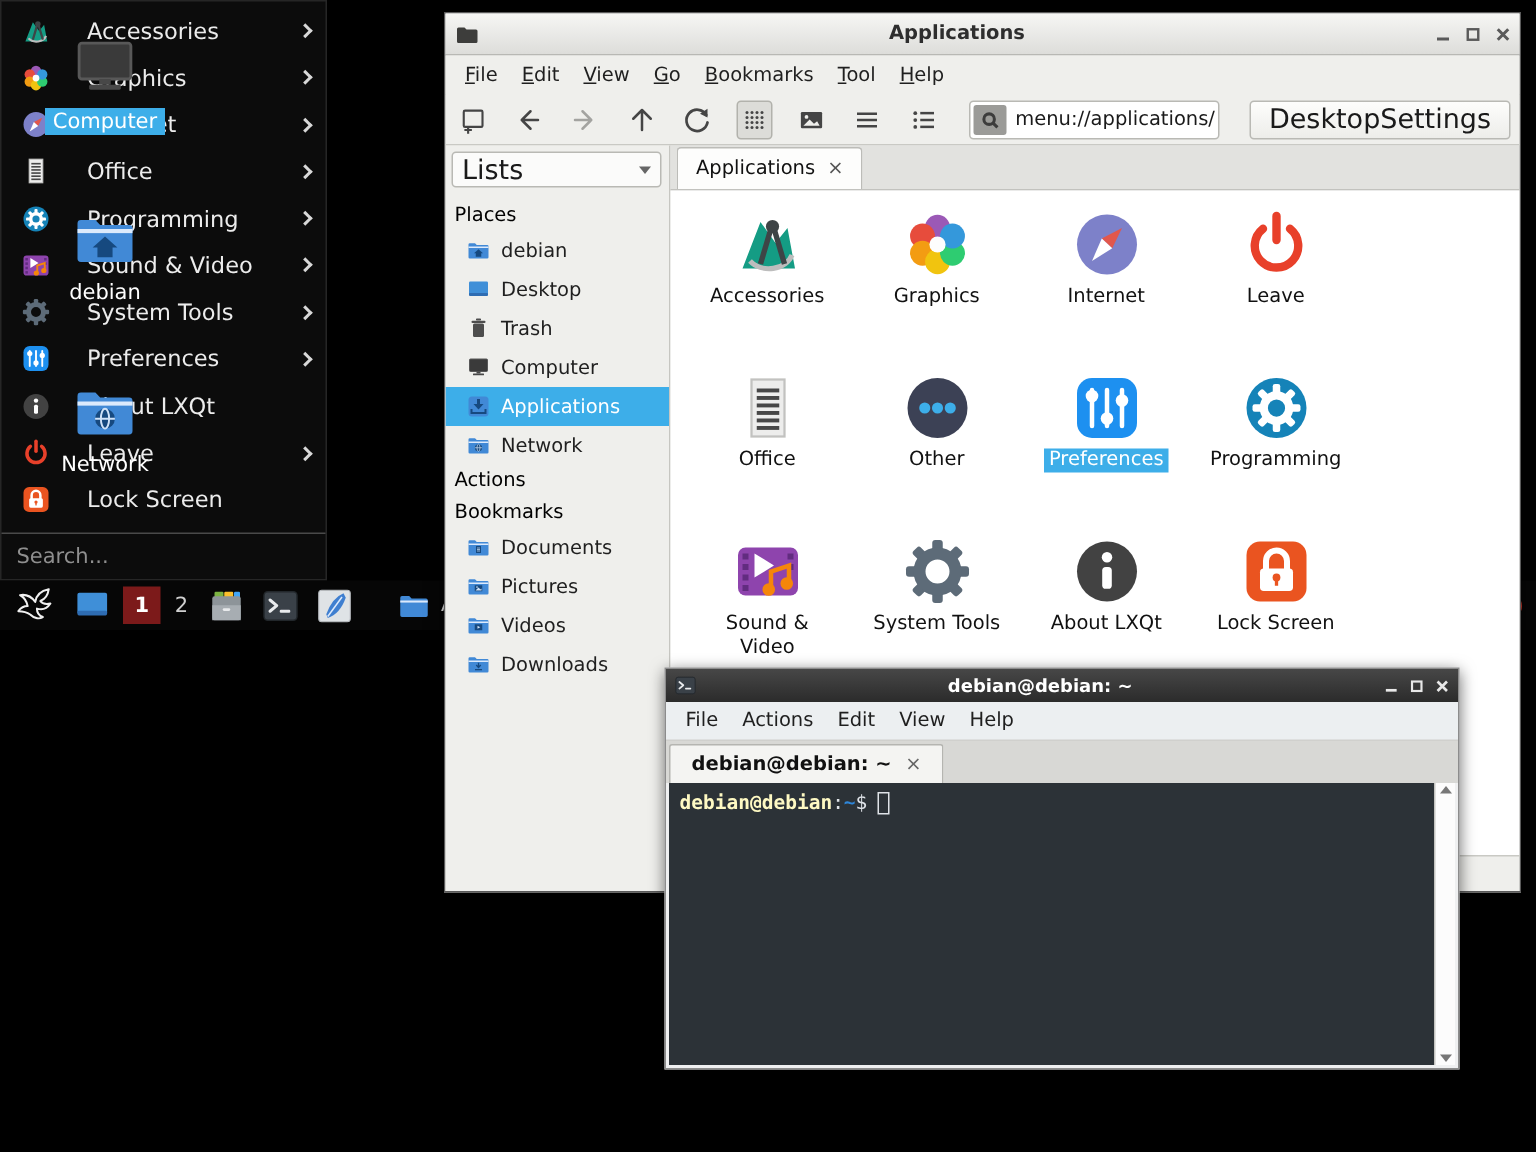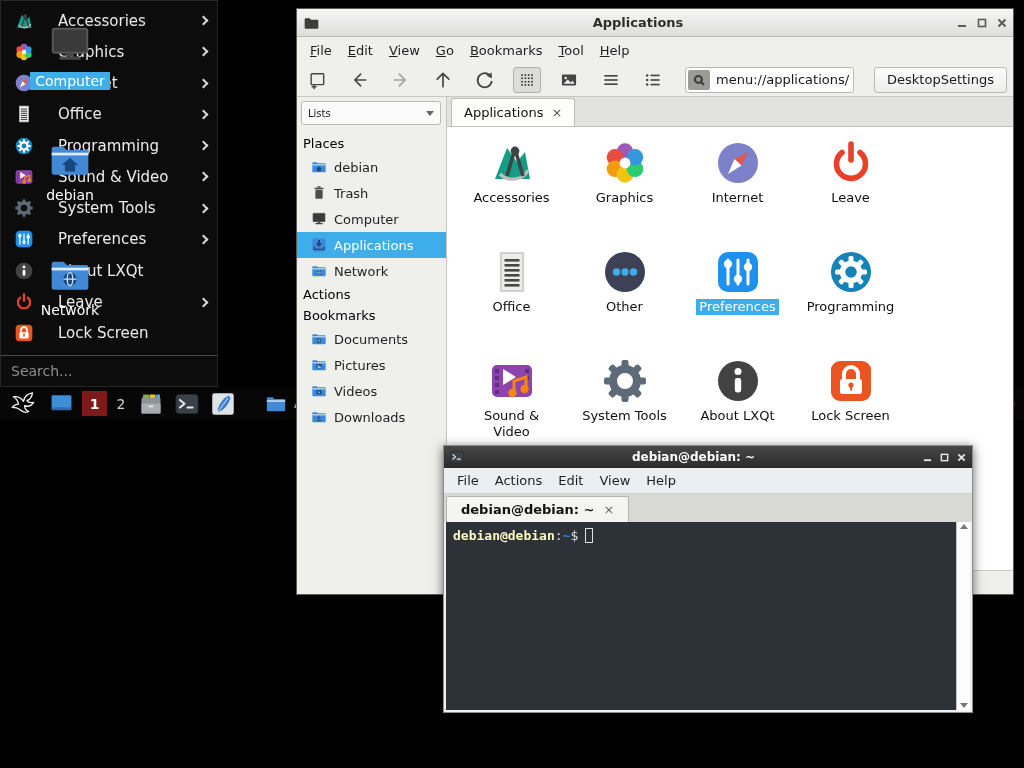--- a/index.html
+++ b/index.html
@@ -30,27 +30,27 @@
   #fm .menubar .mi::first-letter { text-decoration:underline; }
   .fm-toolbar { height:34px; display:flex; align-items:center; gap:14px; padding:0 6px;
                 background:#efefec; border-bottom:1px solid #c9c9c4; flex:0 0 auto; }
   .tbtn { width:28px; height:26px; display:flex; align-items:center; justify-content:center; border-radius:3px; }
   .tbtn.pressed { background:#dcdcd8; border:1px solid #b2b2ac; }
   .pathbar { flex:1; height:26px; background:#fff; border:1px solid #b9b9b4; border-radius:3px;
              display:flex; align-items:center; gap:6px; padding:2px; margin-left:4px; }
   .path-ico { width:22px; height:20px; background:#9b9b98; border-radius:2px;
               display:flex; align-items:center; justify-content:center; }
   .path-text { font-size:13px; color:#1a1a1a; }
-  .dsk-btn { height:26px; margin-left:6px; padding:0 12px; font-size:13px; color:#1a1a1a;
+  .dsk-btn { height:26px; margin-left:6px; padding:0 12px; font-size:18px; color:#1a1a1a;
              background:linear-gradient(#fdfdfc,#ededea); border:1px solid #b9b9b4; border-radius:3px;
              display:flex; align-items:center; }
   .fm-body { flex:1; display:flex; min-height:0; }
   .fm-side { width:150px; background:#efefec; border-right:1px solid #c6c6c1; padding:4px 0 0 4px; overflow:hidden; }
   .combo { width:140px; height:24px; border:1px solid #b9b9b4; border-radius:3px; background:#fbfbfa;
-           display:flex; align-items:center; padding:0 6px; font-size:10px; color:#1a1a1a; margin-bottom:8px; }
+           display:flex; align-items:center; padding:0 6px; font-size:18px; color:#1a1a1a; margin-bottom:8px; }
   .combo .arrow { margin-left:auto; width:0; height:0; border-left:4px solid transparent;
                   border-right:4px solid transparent; border-top:5px solid #666; }
   .side-h { font-size:13px; color:#000000; padding:3px 2px; }
   .side-it { height:26px; display:flex; align-items:center; gap:7px; padding-left:14px;
              font-size:13px; color:#1f1f1f; margin-left:-4px; padding-right:4px; }
   .side-it.sel { background:#3daee9; color:#fff; }
   .fm-main { flex:1; display:flex; flex-direction:column; min-width:0; }
   .tabrow { height:30px; background:#e2e2df; display:flex; align-items:flex-end; border-bottom:1px solid #c2c2be; flex:0 0 auto; }
   .tab { height:28px; margin-left:4px; background:#fdfdfc; border:1px solid #bcbcb8; border-bottom:none;
          border-radius:3px 3px 0 0; display:flex; align-items:center; gap:8px; padding:0 12px; font-size:13px; color:#111; }
@@ -485,20 +485,26 @@
       </div>
       <div class="side-h">Places</div>
       <div class="side-it">
         <svg width="16" height="16" viewBox="0 0 48 48">
             <use href="#i-folder-home"></use>
           </svg>
         <span>debian</span>
       </div>
       <div class="side-it">
         <svg width="16" height="16" viewBox="0 0 48 48">
+            <use href="#i-desktop-pane"></use>
+          </svg>
+        <span>Desktop</span>
+      </div>
+      <div class="side-it">
+        <svg width="16" height="16" viewBox="0 0 48 48">
             <use href="#i-trash"></use>
           </svg>
         <span>Trash</span>
       </div>
       <div class="side-it">
         <svg width="16" height="16" viewBox="0 0 48 48">
             <use href="#i-computer"></use>
           </svg>
         <span>Computer</span>
       </div>

